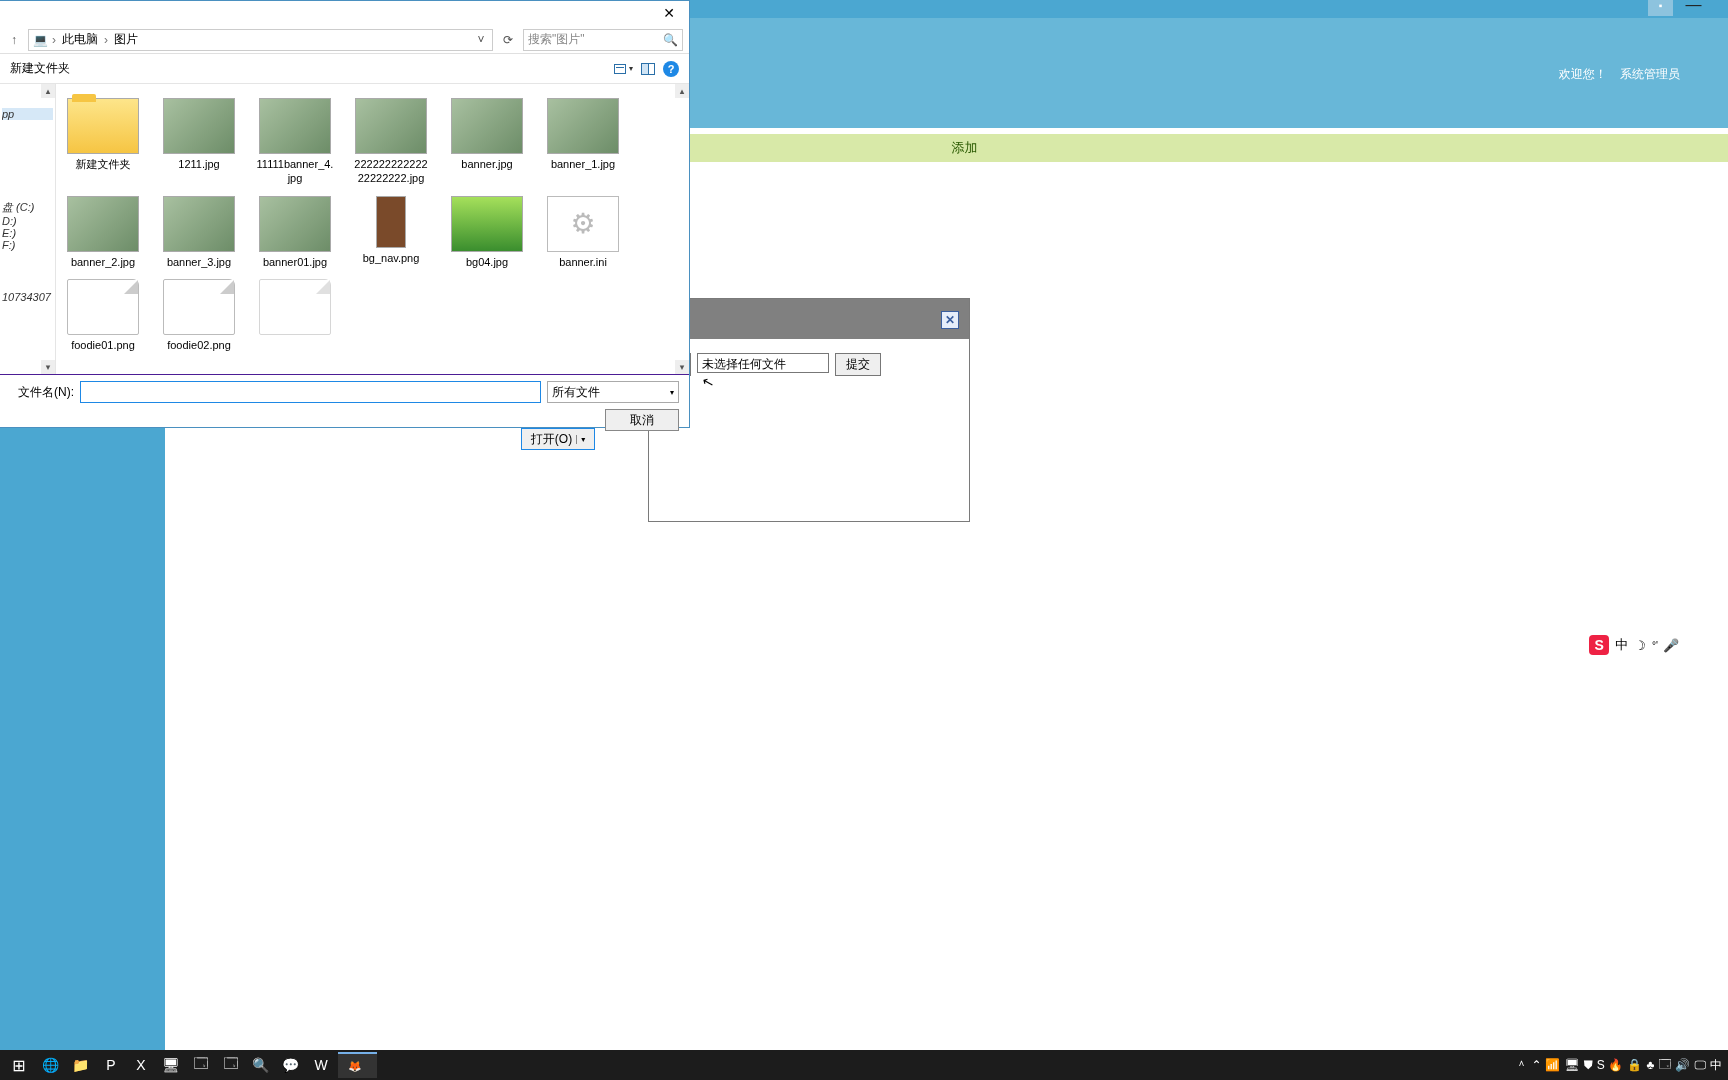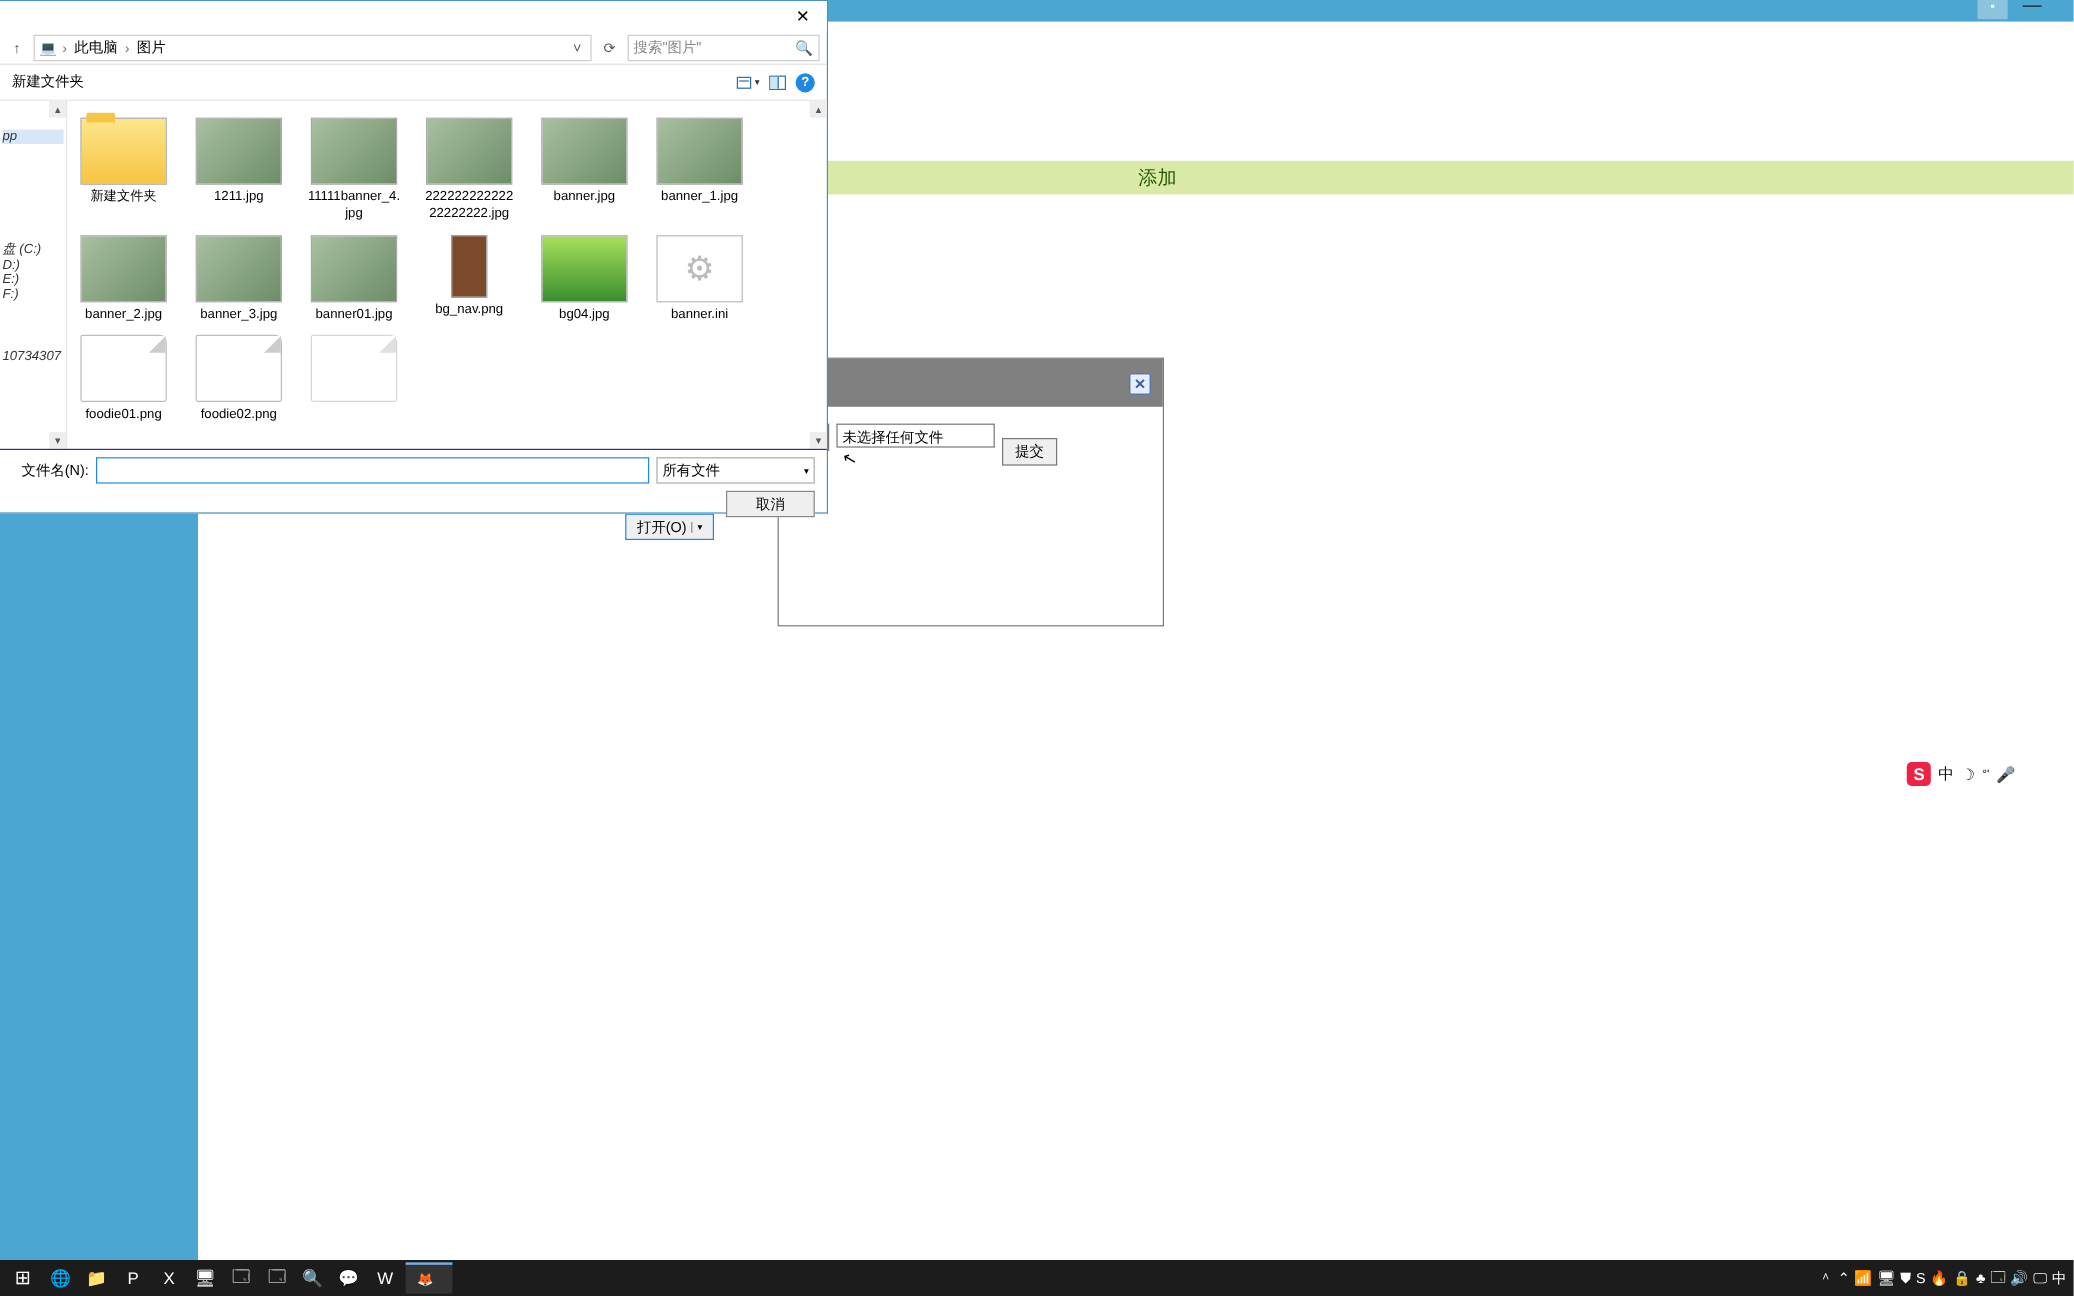--- a/index.html
+++ b/index.html
@@ -7,21 +7,21 @@
 
   
   .bg-app { position: absolute; inset: 0; }
   .bg-titlebar { height: 18px; background: #4ba7d1; }
   .bg-user-btn  { position:absolute; top:0; right:55px; width:25px; height:16px; background:#8dc3de; color:#fff; font-size:10px; text-align:center;}
   .bg-min-btn   { position:absolute; top:0; right:22px; width:25px; height:16px; color:#222; font-size:16px; line-height:10px; text-align:center;}
   .bg-header    { position:absolute; left:165px; right:0; top:18px; height:110px; background:#68b7d8; }
   .bg-welcome   { position:absolute; right:48px; top:48px; color:#fff; font-size:12px; }
   .bg-sidebar   { position:absolute; left:0; top:18px; width:165px; bottom:0; background:#4ba7d1; }
   .bg-content   { position:absolute; left:165px; right:0; top:128px; bottom:0; background:#fff; }
-  .bg-addbar    { position:absolute; left:36px; right:0; top:6px; height:28px; background:#d8e9a8; color:#2a5a00; font-size:16px; display:flex; align-items:center; justify-content:center; }
+  .bg-addbar    { position:absolute; left:36px; right:0; top:6px; height:28px; background:#d8e9a8; color:#2a5a00; font-size:13px; display:flex; align-items:center; justify-content:center; }
 
   
   .ime { position:absolute; right:48px; top:635px; display:flex; align-items:center; gap:6px; font-size:13px; }
   .ime .s { width:20px; height:20px; background:#e24; color:#fff; border-radius:4px; font-weight:bold; text-align:center; line-height:20px; font-size:14px;}
   .ime .kbd  { font-size:10px;}
 
   
   .taskbar { position:absolute; left:0; right:0; bottom:0; height:30px; background:#1c1c1c; display:flex; align-items:center; }
   .tb-icons { display:flex; gap:4px; padding:0 4px; }
   .tb-ic    { width:26px; height:26px; display:flex; align-items:center; justify-content:center; font-size:14px; color:#fff; cursor:pointer;}
@@ -32,21 +32,21 @@
   .tb-tray  { display:flex; gap:4px; padding:0 6px; color:#fff; font-size:12px; align-items:center;}
   .tb-tray span { cursor:pointer; }
 
   
   .upload-dlg { position:absolute; left:648px; top:298px; width:322px; height:224px; border:1px solid #7a7a7a; background:#fff; }
   .upload-dlg .titlebar { height:40px; background:#808080; position:relative;}
   .upload-close-outer { position:absolute; top:12px; right:10px; width:18px; height:18px; border:1.5px solid #3a5fa0; background:#e6eefb; display:flex; align-items:center; justify-content:center; font-size:12px; color:#3a5fa0; font-weight:bold;}
   .upload-body { padding:14px 8px; font-size:12px; display:flex; align-items:flex-start; gap:6px;}
   .upload-filelabel { border:1px solid #777; padding:2px 4px; background:#efefef; cursor:pointer;}
   .upload-status    { border:1px solid #777; padding:2px 4px; width:132px; height:20px; overflow:hidden; white-space:nowrap;}
-  .upload-submit    { border:1px solid #777; padding:2px 10px; background:#efefef; cursor:pointer;margin-top:12px;}
+  .upload-submit    { border:1px solid #777; padding:2px 10px; background:#efefef; cursor:pointer;}
 
   
   .fod { position:absolute; left:0; top:0; width:690px; height:428px; background:#fff; border:1px solid #4a90c0; border-left:none; font-size:12px; }
   .fod-title    { height:25px; position:relative; background:#fff;}
   .fod-close    { position:absolute; right:6px; top:3px; width:28px; height:18px; text-align:center; line-height:18px; font-size:14px; cursor:pointer;}
   .fod-nav      { height:28px; display:flex; align-items:center; padding:0 6px; gap:6px; border-bottom:1px solid #e0e0e0;}
   .nav-btn      { width:16px; height:16px; display:flex; align-items:center; justify-content:center; color:#555; cursor:pointer;}
   .nav-btn.up   { font-size:12px;}
   .breadcrumbs  { flex:1; display:flex; align-items:center; gap:4px; border:1px solid #ccc; height:22px; padding:0 4px;}
   .bc-item      { padding:0 2px; cursor:pointer;}
@@ -108,20 +108,27 @@
 </style>
 </head>
 <body>
 
 <div class="bg-app">
   <div class="bg-titlebar">
     <div class="bg-user-btn">▪</div>
     <div class="bg-min-btn">—</div>
   </div>
   <div class="bg-sidebar"></div>
+  <div class="bg-header">
+    <div class="bg-welcome">
+      <span>欢迎您！</span>
+      &nbsp;&nbsp;
+      <span>系统管理员</span>
+    </div>
+  </div>
   <div class="bg-content">
     <div class="bg-addbar">
       <span>添加</span>
     </div>
   </div>
 </div>
 
 <div class="upload-dlg">
   <div class="titlebar">
     <div class="upload-close-outer">✕</div>

